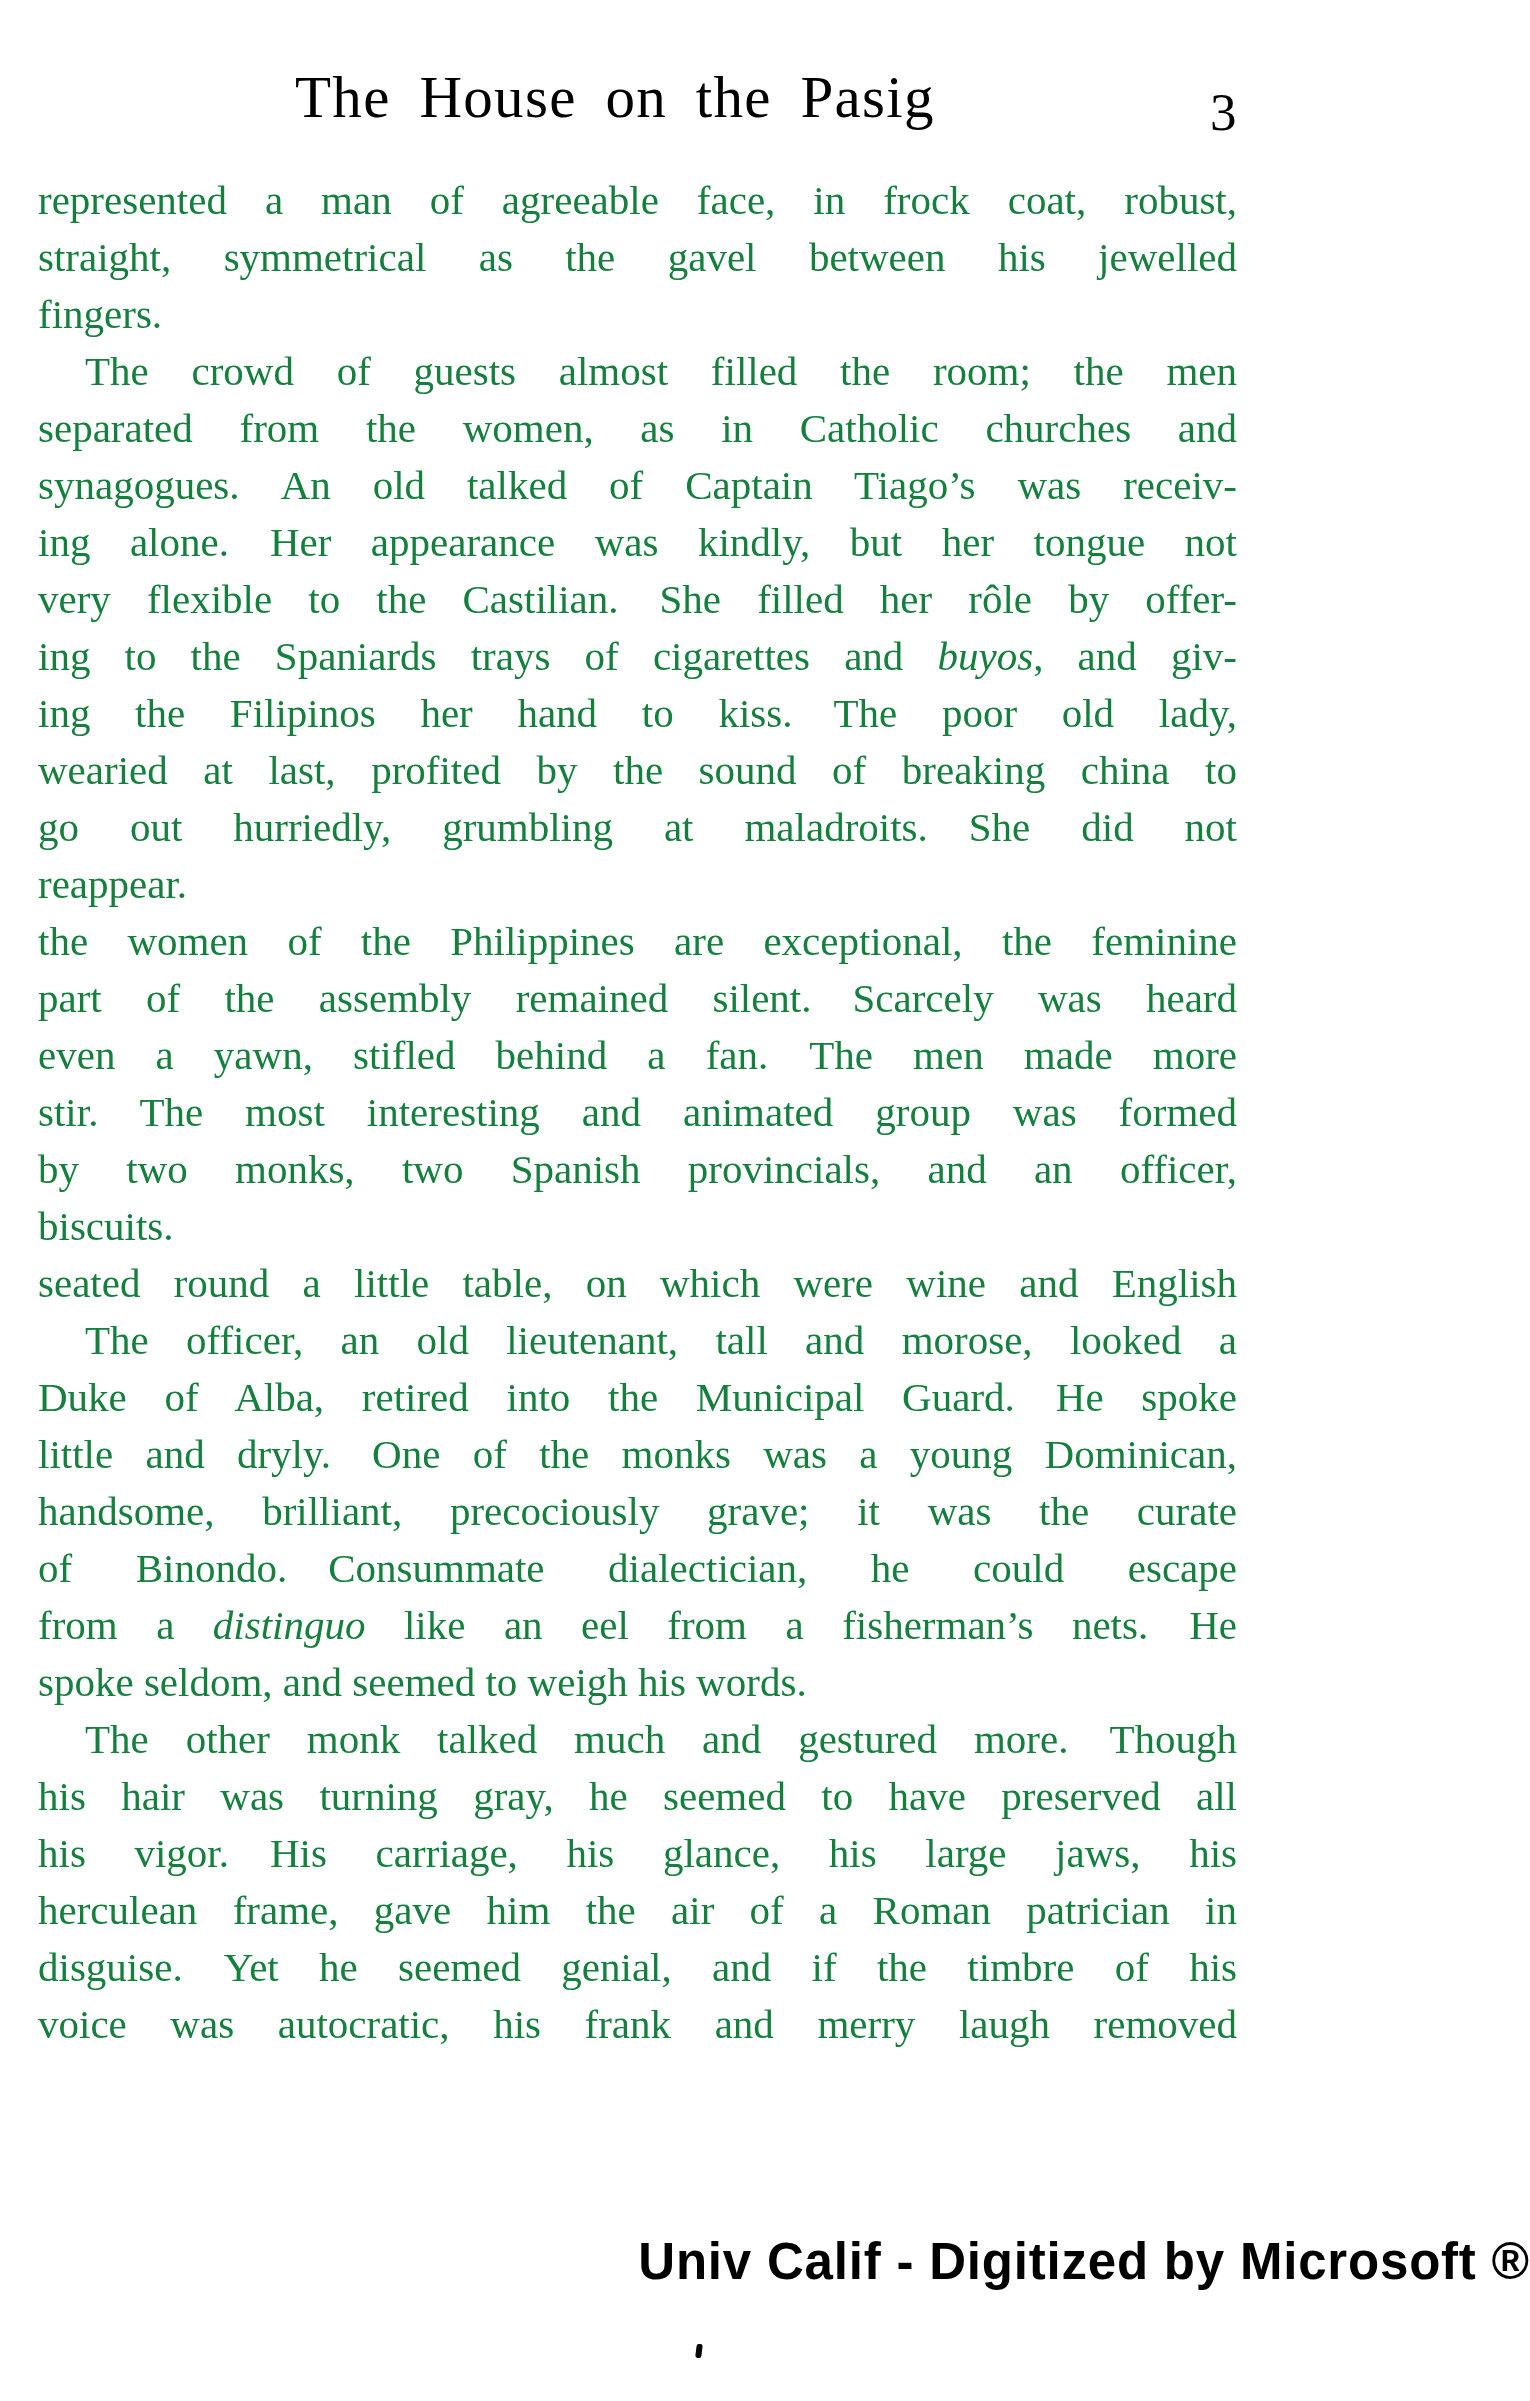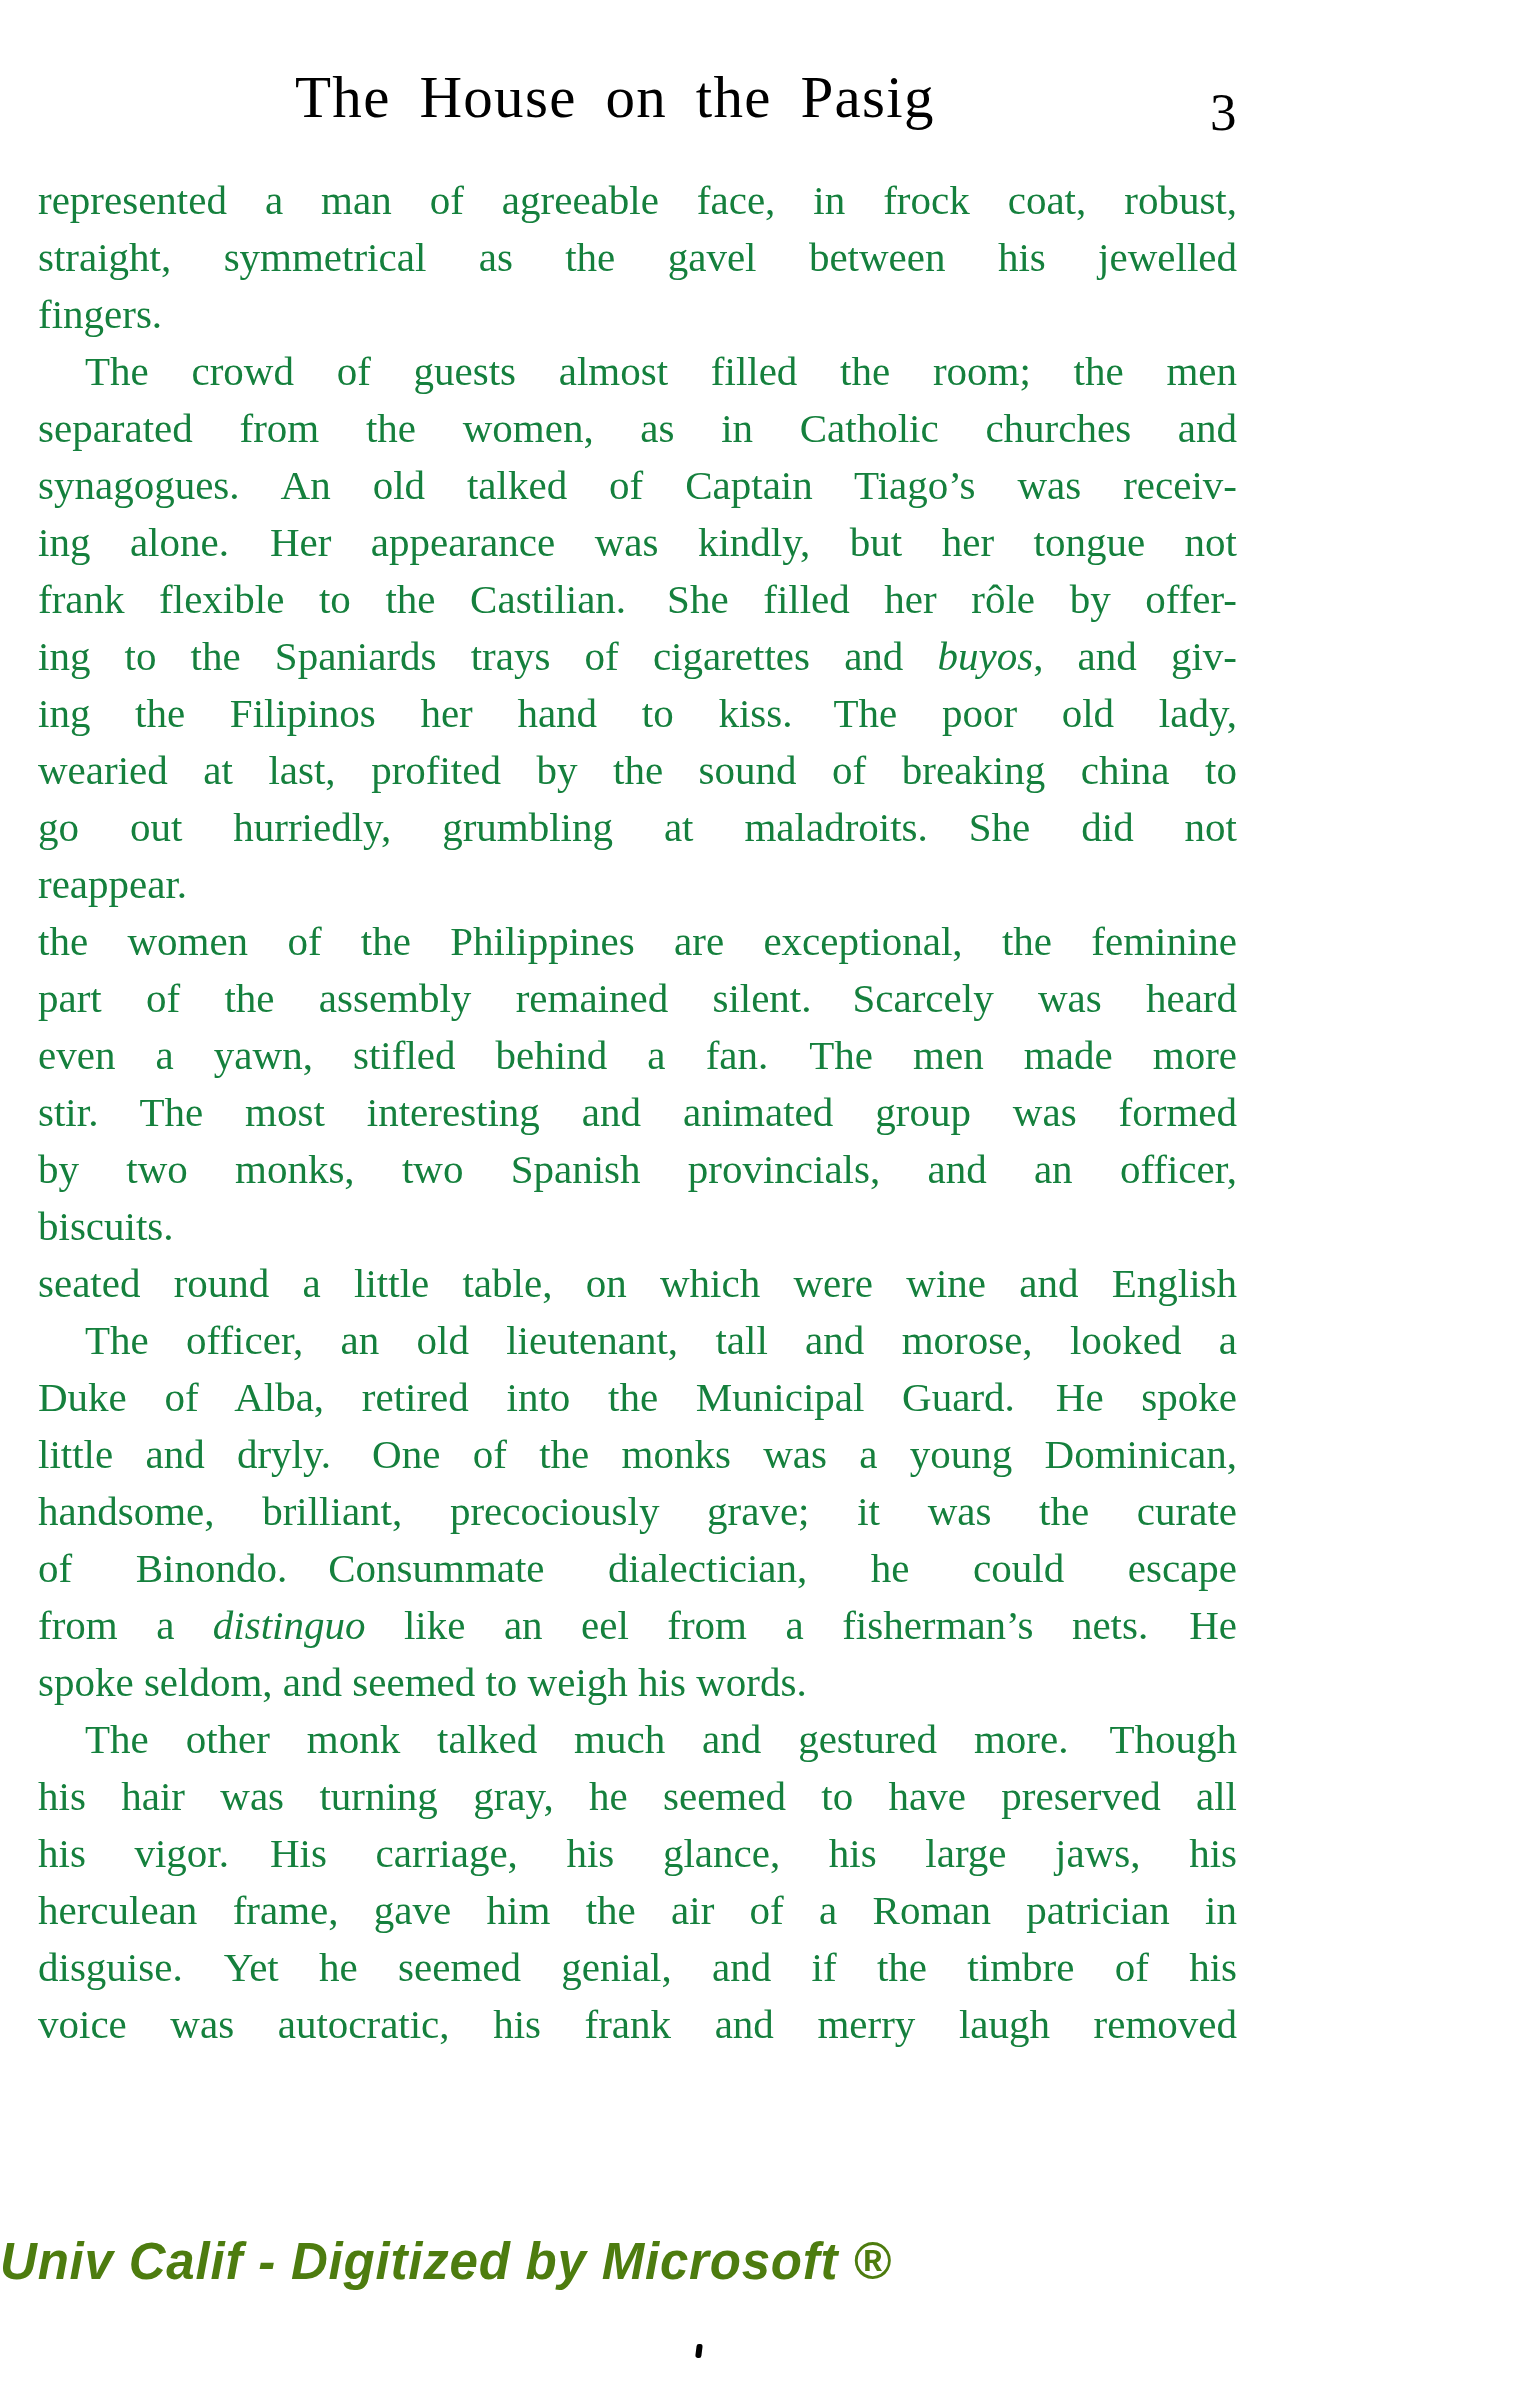--- a/index.html
+++ b/index.html
@@ -48,28 +48,27 @@
     text-align: right;
     text-align-last: left;
   }
   .line.indent { text-indent: 47px; }
   .seg.it { font-style: italic; }
 
   .footer {
     position: absolute;
     left: 0; top: 2234px;
     width: 1530px;
-    text-align: left;
+    text-align: right;
     font-family: "Liberation Sans", "DejaVu Sans", sans-serif;
-    font-style: italic;
     font-weight: bold;
     font-size: 51px; line-height: 56px;
     letter-spacing: 0.8px;
     white-space: nowrap;
-    color: #4d7c0f;
+    color: #000000;
   }
 
   .speck {
     position: absolute;
     left: 696px; top: 2344px;
     width: 6px; height: 13.6px;
     background: #000;
     border-radius: 2.5px;
     transform: rotate(7deg);
   }
@@ -85,21 +84,21 @@
       <div class="para">
         <div class="line"><span class="seg">represented a man of agreeable face, in frock coat, robust,</span></div>
         <div class="line"><span class="seg">straight, symmetrical as the gavel between his jewelled</span></div>
         <div class="line last"><span class="seg">fingers.</span></div>
       </div>
       <div class="para">
         <div class="line indent"><span class="seg">The crowd of guests almost filled the room; the men</span></div>
         <div class="line"><span class="seg">separated from the women, as in Catholic churches and</span></div>
         <div class="line"><span class="seg">synagogues. An old talked of Captain Tiago’s was receiv-</span></div>
         <div class="line"><span class="seg">ing alone. Her appearance was kindly, but her tongue not</span></div>
-        <div class="line"><span class="seg">frank flexible to the Castilian. She filled her rôle by offer-</span></div>
+        <div class="line"><span class="seg">very flexible to the Castilian. She filled her rôle by offer-</span></div>
         <div class="line"><span class="seg">ing to the Spaniards trays of cigarettes and </span><span class="seg it">buyos</span><span class="seg">, and giv-</span></div>
         <div class="line"><span class="seg">ing the Filipinos her hand to kiss. The poor old lady,</span></div>
         <div class="line"><span class="seg">wearied at last, profited by the sound of breaking china to</span></div>
         <div class="line"><span class="seg">go out hurriedly, grumbling at maladroits. She did not</span></div>
         <div class="line last"><span class="seg">reappear.</span></div>
       </div>
       <div class="para">
         <div class="line"><span class="seg">the women of the Philippines are exceptional, the feminine</span></div>
         <div class="line"><span class="seg">part of the assembly remained silent. Scarcely was heard</span></div>
         <div class="line"><span class="seg">even a yawn, stifled behind a fan. The men made more</span></div>

